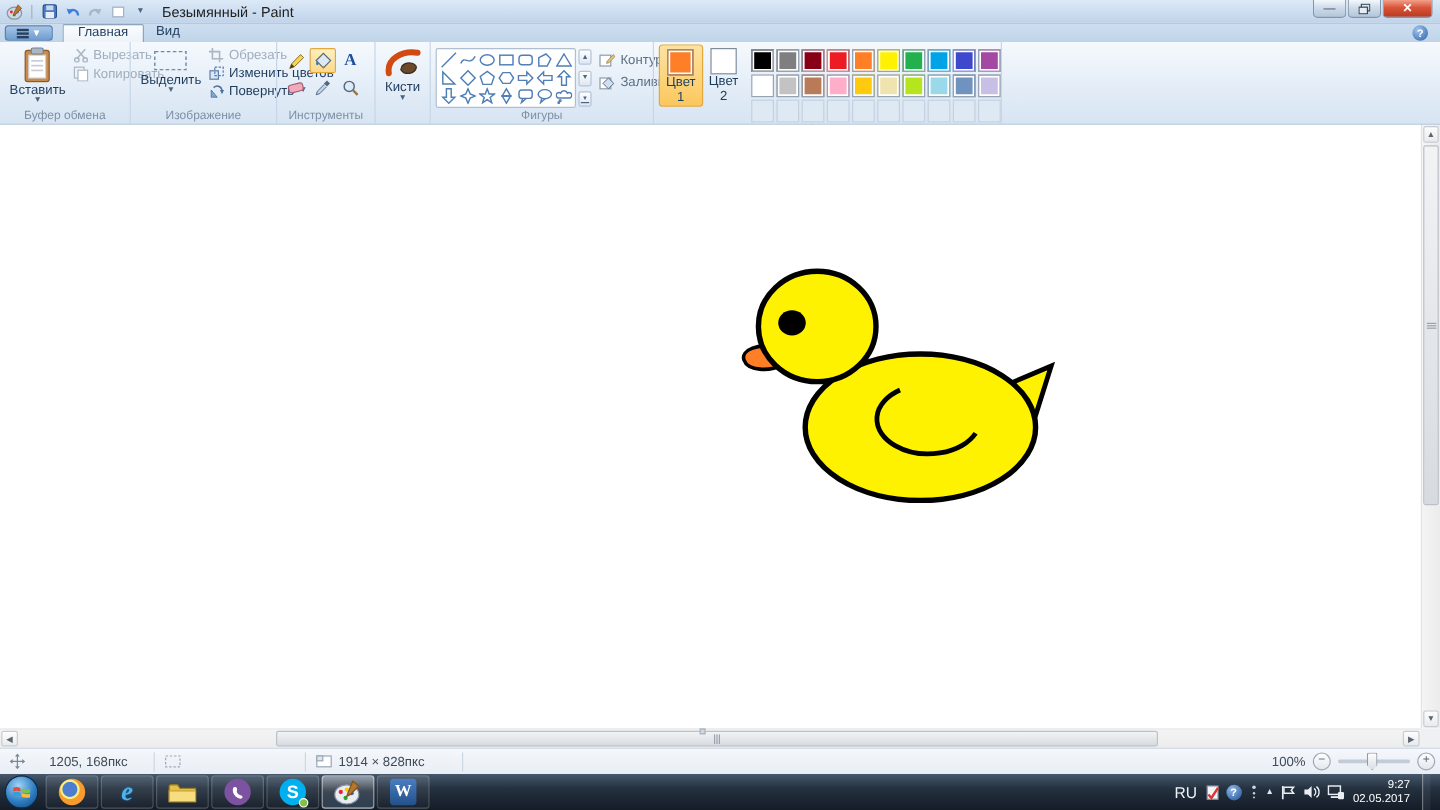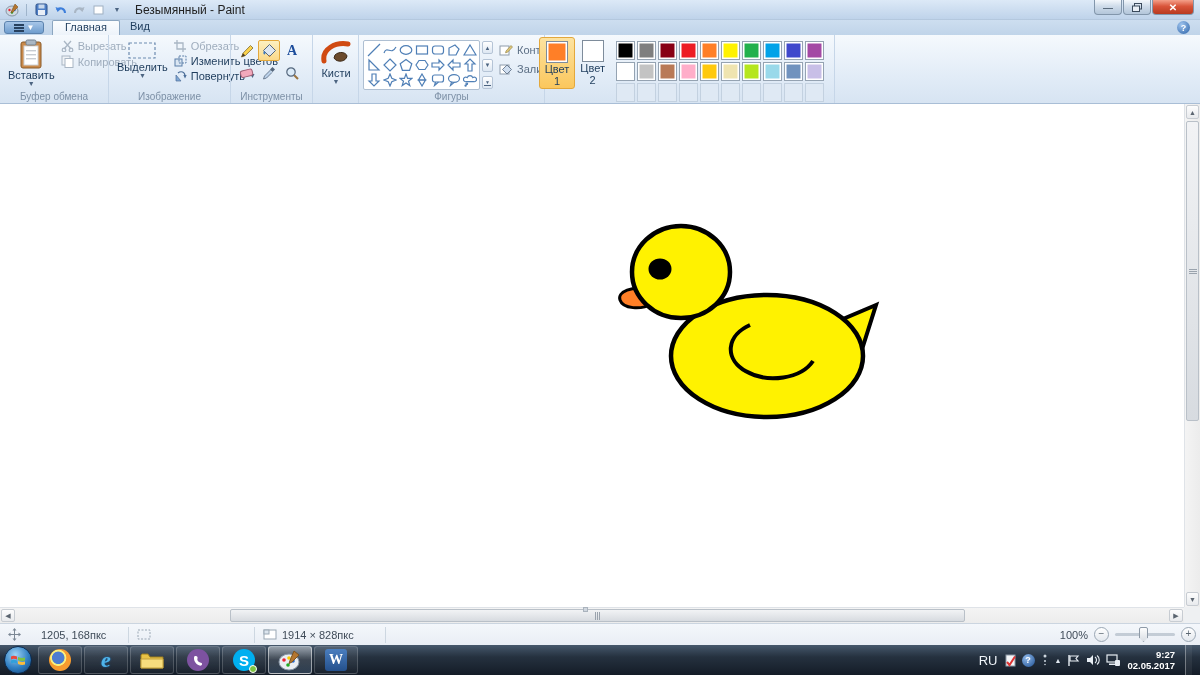--- a/index.html
+++ b/index.html
@@ -101,21 +101,21 @@
     background:linear-gradient(#46586c,#25313f 40%,#141c27); display:flex; align-items:center; }
   .orb { width:28px; height:28px; border-radius:50%; margin:0 6px 0 4px;
     background:radial-gradient(circle at 40% 30%, #9fd4f5, #2f7ec2 55%, #123f71); border:1px solid #0c2a4d;
     display:flex; align-items:center; justify-content:center; }
   .tb-btn { width:44px; height:28px; margin-right:2px; border:1px solid rgba(255,255,255,.18); border-radius:3px;
     background:linear-gradient(rgba(255,255,255,.10),rgba(255,255,255,.02)); display:flex; align-items:center; justify-content:center; }
   .tb-btn.active { background:linear-gradient(rgba(255,255,255,.45),rgba(255,255,255,.12) 50%,rgba(120,160,200,.25));
     border:1px solid rgba(255,255,255,.5); }
   .tray { position:absolute; right:8px; top:0; height:30px; display:flex; align-items:center; gap:6px; color:#eef3f8; }
   .tray-ico { display:flex; align-items:center; justify-content:center; }
-  .clock { text-align:right; font-size:9.5px; line-height:11px; color:#fff;font-weight:bold; }
+  .clock { text-align:right; font-size:9.5px; line-height:11px; color:#fff; }
   .showdesk { width:7px; height:30px; border-left:1px solid rgba(255,255,255,.35); background:rgba(255,255,255,.06); margin-left:4px; }
 
   .circle-app { width:22px; height:22px; border-radius:50%; display:flex; align-items:center; justify-content:center; color:#fff; font-weight:bold; }
   svg { display:block; }
 </style>
 </head>
 <body>
 
 <div class="titlebar">
   <div class="qat">
@@ -292,21 +292,21 @@
               <circle cx="6" cy="6" r="4.2" fill="#dcebf8" stroke="#55677d" stroke-width="1.2"></circle>
               <path d="M9.2 9.2 L13 13" stroke="#9a7440" stroke-width="2"></path>
             </svg>
         </div>
       </div>
     </div>
     <div class="rgroup-label">Инструменты</div>
   </div>
 
   <div class="rgroup" style="width:46px;">
-    <div class="rgroup-body" style="">
+    <div class="rgroup-body" style="justify-content:center;">
       <div class="bigbtn">
         <svg width="30" height="28" viewBox="0 0 30 28">
             <path d="M3 22 C1 10 14 3 27 5" fill="none" stroke="#d04a12" stroke-width="5" stroke-linecap="round"></path>
             <path d="M14 16 C18 12 25 13 26 17 C25 23 16 24 13 19 Z" fill="#6b4a2c" stroke="#3d2a18" stroke-width="1"></path>
           </svg>
         <span class="lbl">Кисти</span>
         <span class="caret-d">▼</span>
       </div>
     </div>
     <div class="rgroup-label"></div>
@@ -451,21 +451,21 @@
             </svg>
           <span>Заливка</span>
           <span class="caret-d">▼</span>
         </div>
       </div>
     </div>
     <div class="rgroup-label">Фигуры</div>
   </div>
 
 
-  <div class="rgroup" style="width:290px;align-items:flex-end;">
+  <div class="rgroup" style="width:290px;">
     <div class="rgroup-body">
       <div class="colorbtn selected">
         <div class="swatch-big" id="color1-swatch" style="background: rgb(255, 127, 39);"></div>
         <span class="lbl">Цвет</span>
         <span class="lbl">1</span>
       </div>
       <div class="colorbtn">
         <div class="swatch-big" id="color2-swatch" style="background: rgb(255, 255, 255);"></div>
         <span class="lbl">Цвет</span>
         <span class="lbl">2</span>

